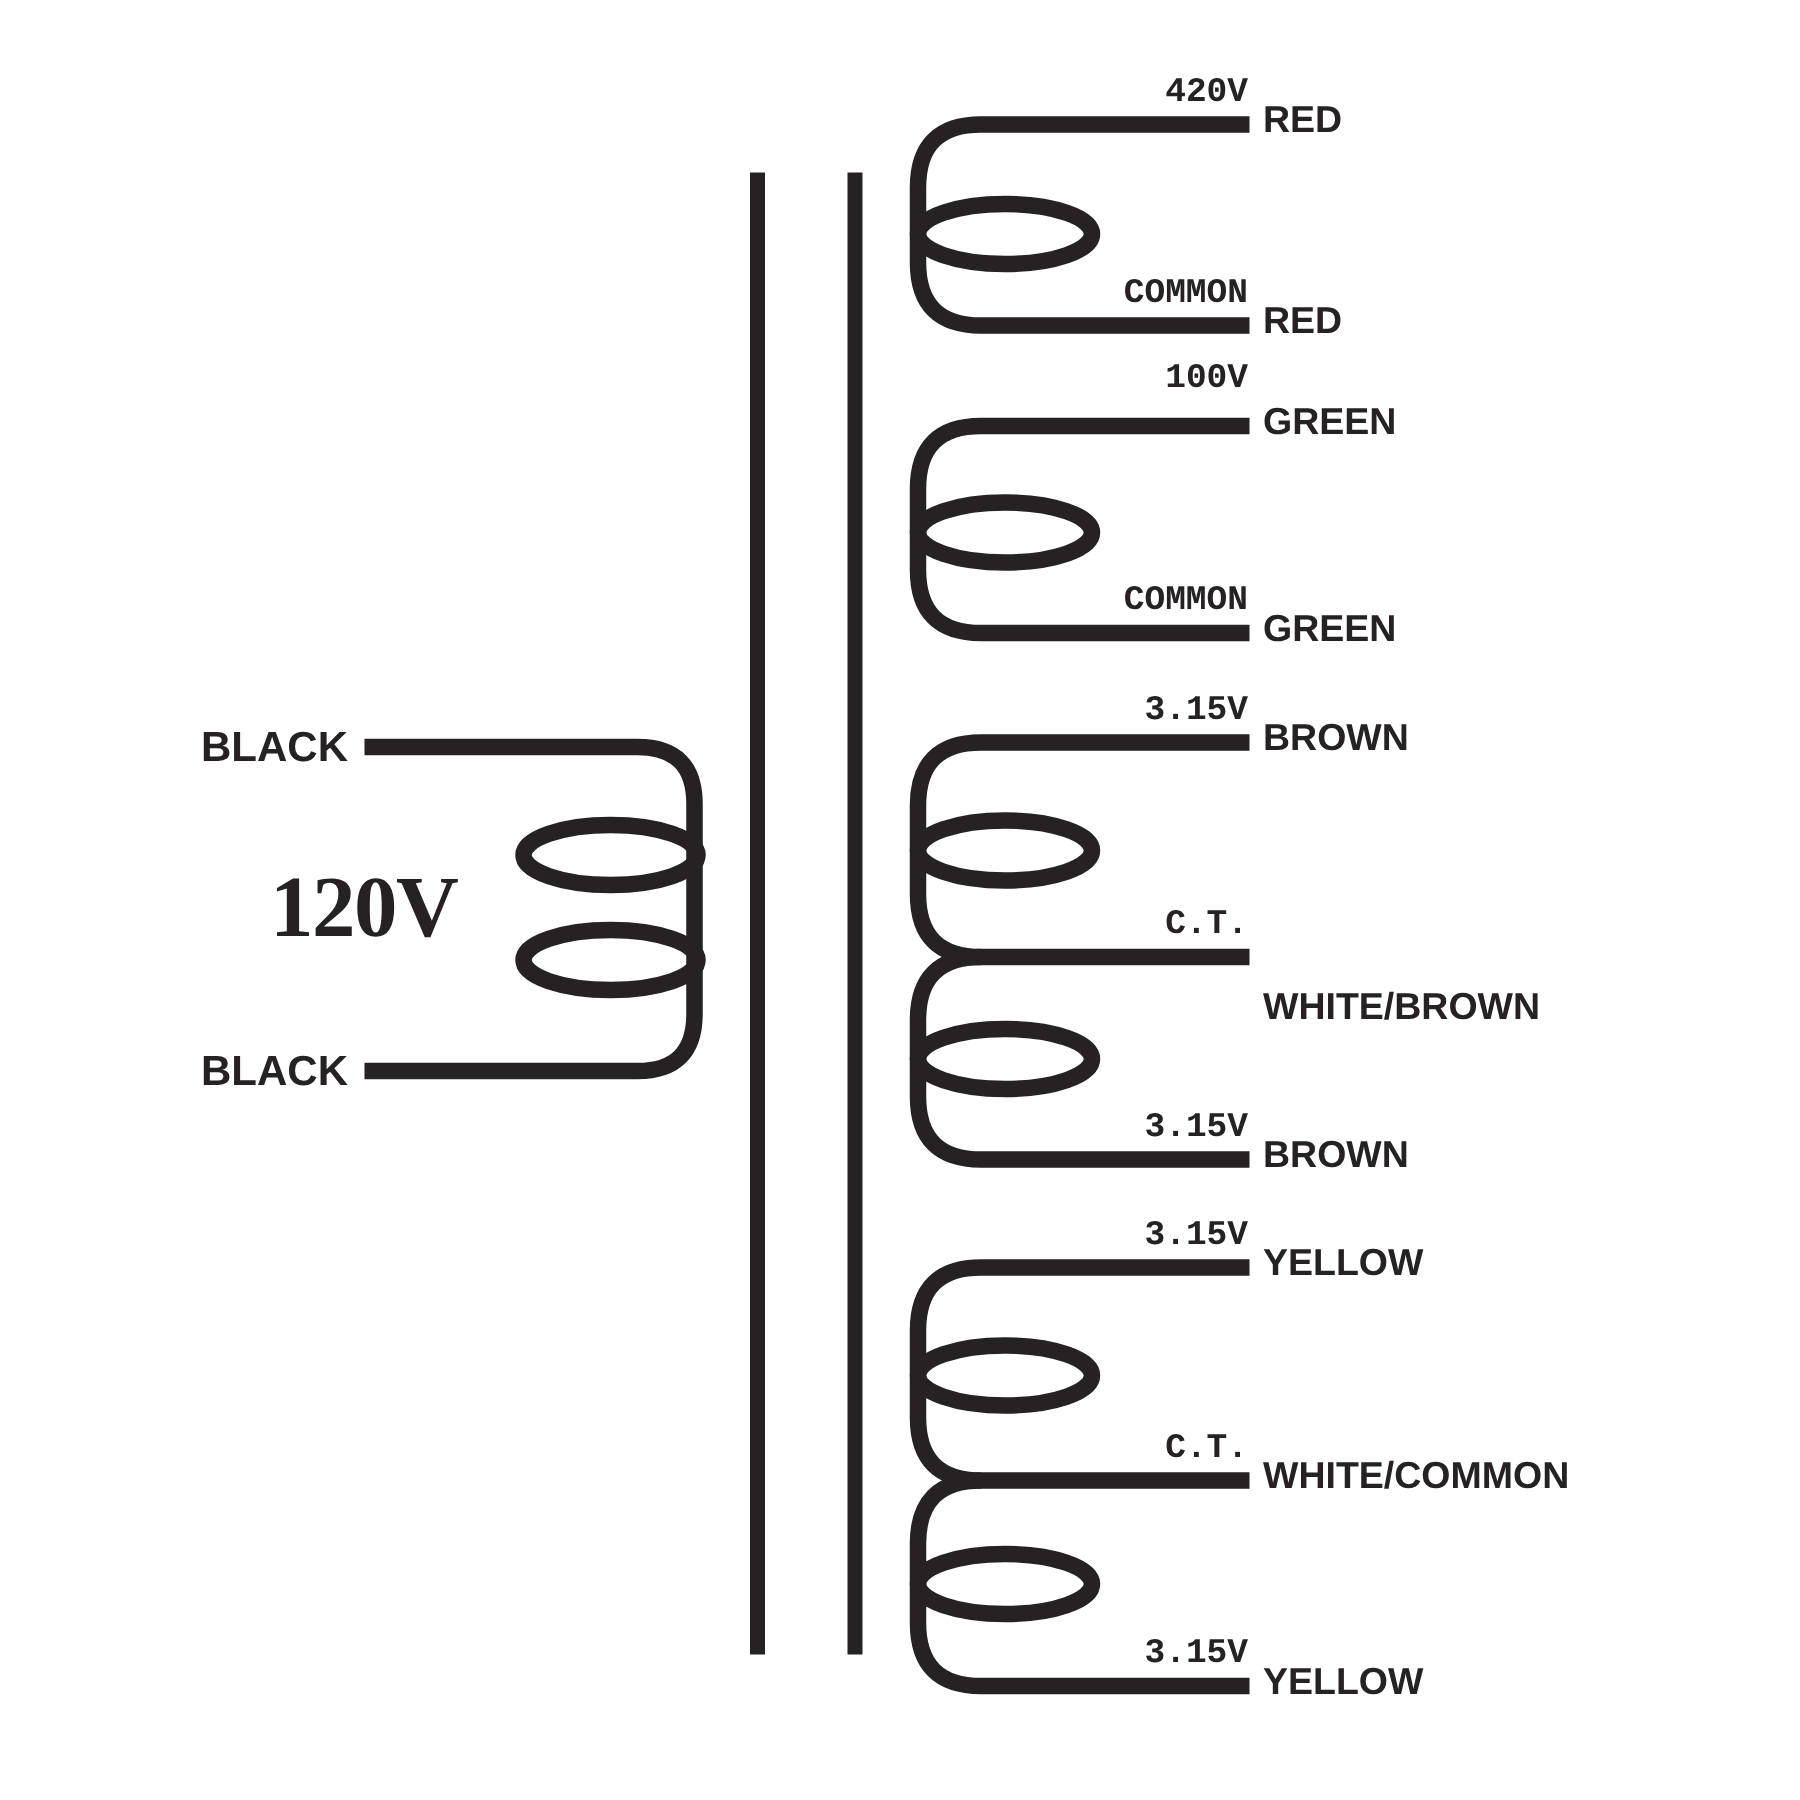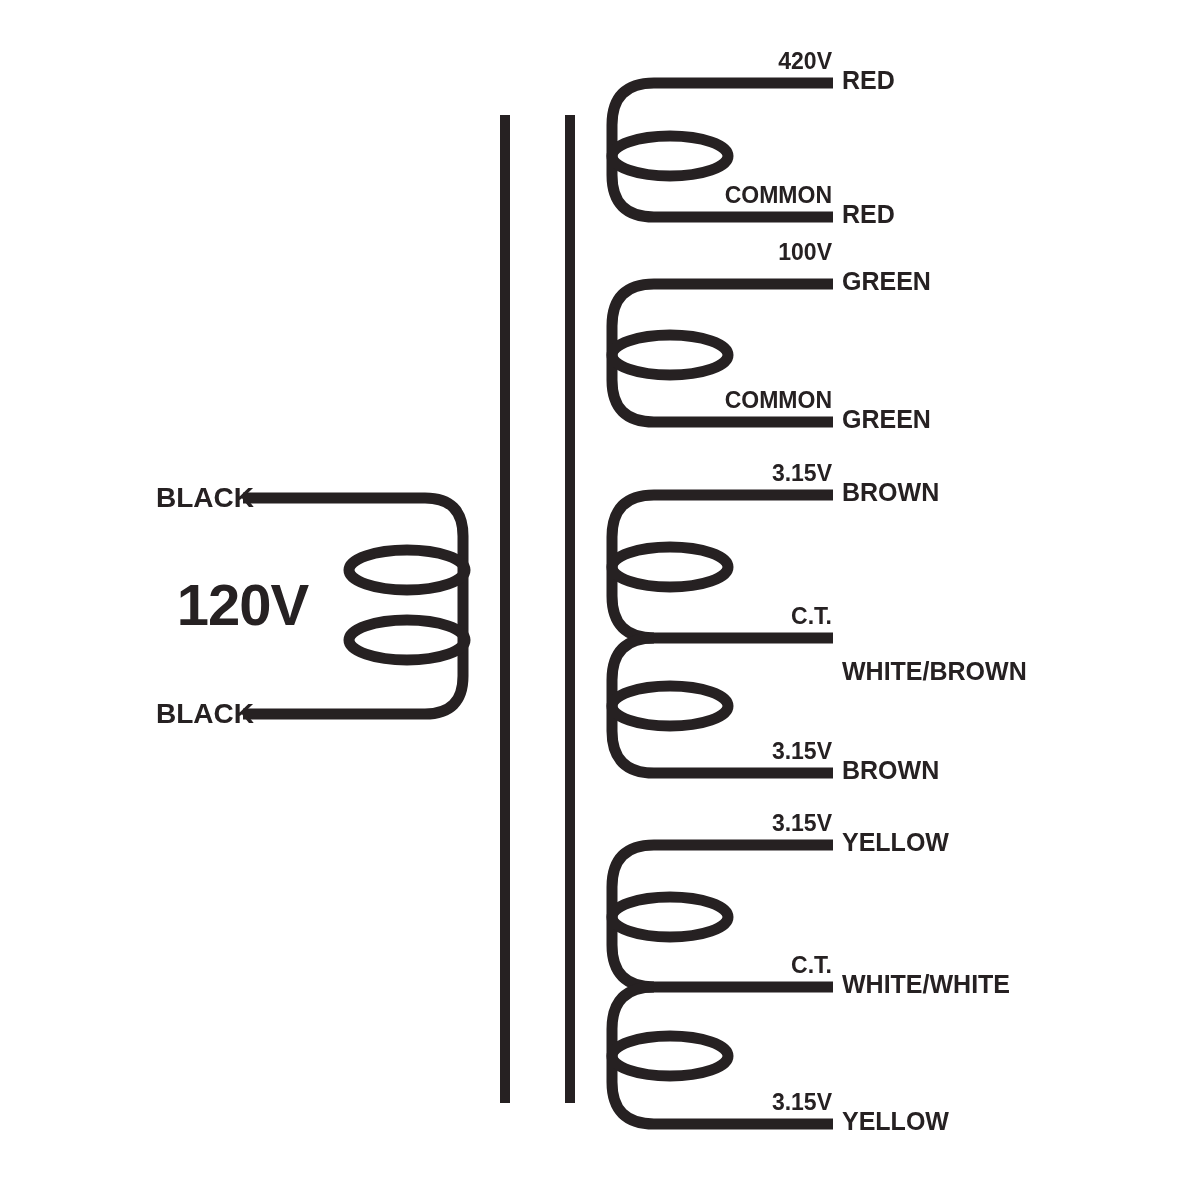--- a/index.html
+++ b/index.html
@@ -26,42 +26,44 @@
     font-weight: bold;
     white-space: nowrap;
     color: #262122;
   }
   
   .tap {
     font-size: 23px;
     line-height: 23px;
     right: 368px;
     text-align: right;
+    font-family: Liberation Mono, monospace;
   }
   
   .wire {
     font-size: 25px;
     line-height: 32px;
     left: 842px;
   }
   
   .black-lbl {
     font-size: 28px;
     line-height: 30px;
-    right: 946px;
+    right: 968px;
     text-align: right;
     margin-left: 24px;
   }
   .v120 {
     font-size: 58px;
     line-height: 58px;
     left: 175px;
     width: 135px;
     text-align: center;
     letter-spacing: -1px;
+    font-family: Liberation Serif, serif;
   }
 </style>
 </head>
 <body>
 
 <div id="canvas">
 
   <svg id="artwork" width="1200" height="1200" viewBox="0 0 1200 1200" fill="none" stroke="#262122" stroke-width="11" stroke-linecap="butt">
 
     <rect x="500" y="115" width="10" height="988" fill="#262122" stroke="none"></rect>
@@ -105,17 +107,17 @@
   <div class="lbl tap" style="top:462px">3.15V</div>
   <div class="lbl wire" style="top:476px">BROWN</div>
   <div class="lbl tap" style="top:605px">C.T.</div>
   <div class="lbl wire" style="top:655px">WHITE/BROWN</div>
   <div class="lbl tap" style="top:740px">3.15V</div>
   <div class="lbl wire" style="top:754px">BROWN</div>
 
   <div class="lbl tap" style="top:812px">3.15V</div>
   <div class="lbl wire" style="top:826px">YELLOW</div>
   <div class="lbl tap" style="top:954px">C.T.</div>
-  <div class="lbl wire" style="top:968px">WHITE/WHITE</div>
+  <div class="lbl wire" style="top:968px">WHITE/COMMON</div>
   <div class="lbl tap" style="top:1091px">3.15V</div>
   <div class="lbl wire" style="top:1105px">YELLOW</div>
 
 </div>
 
 </body></html>

